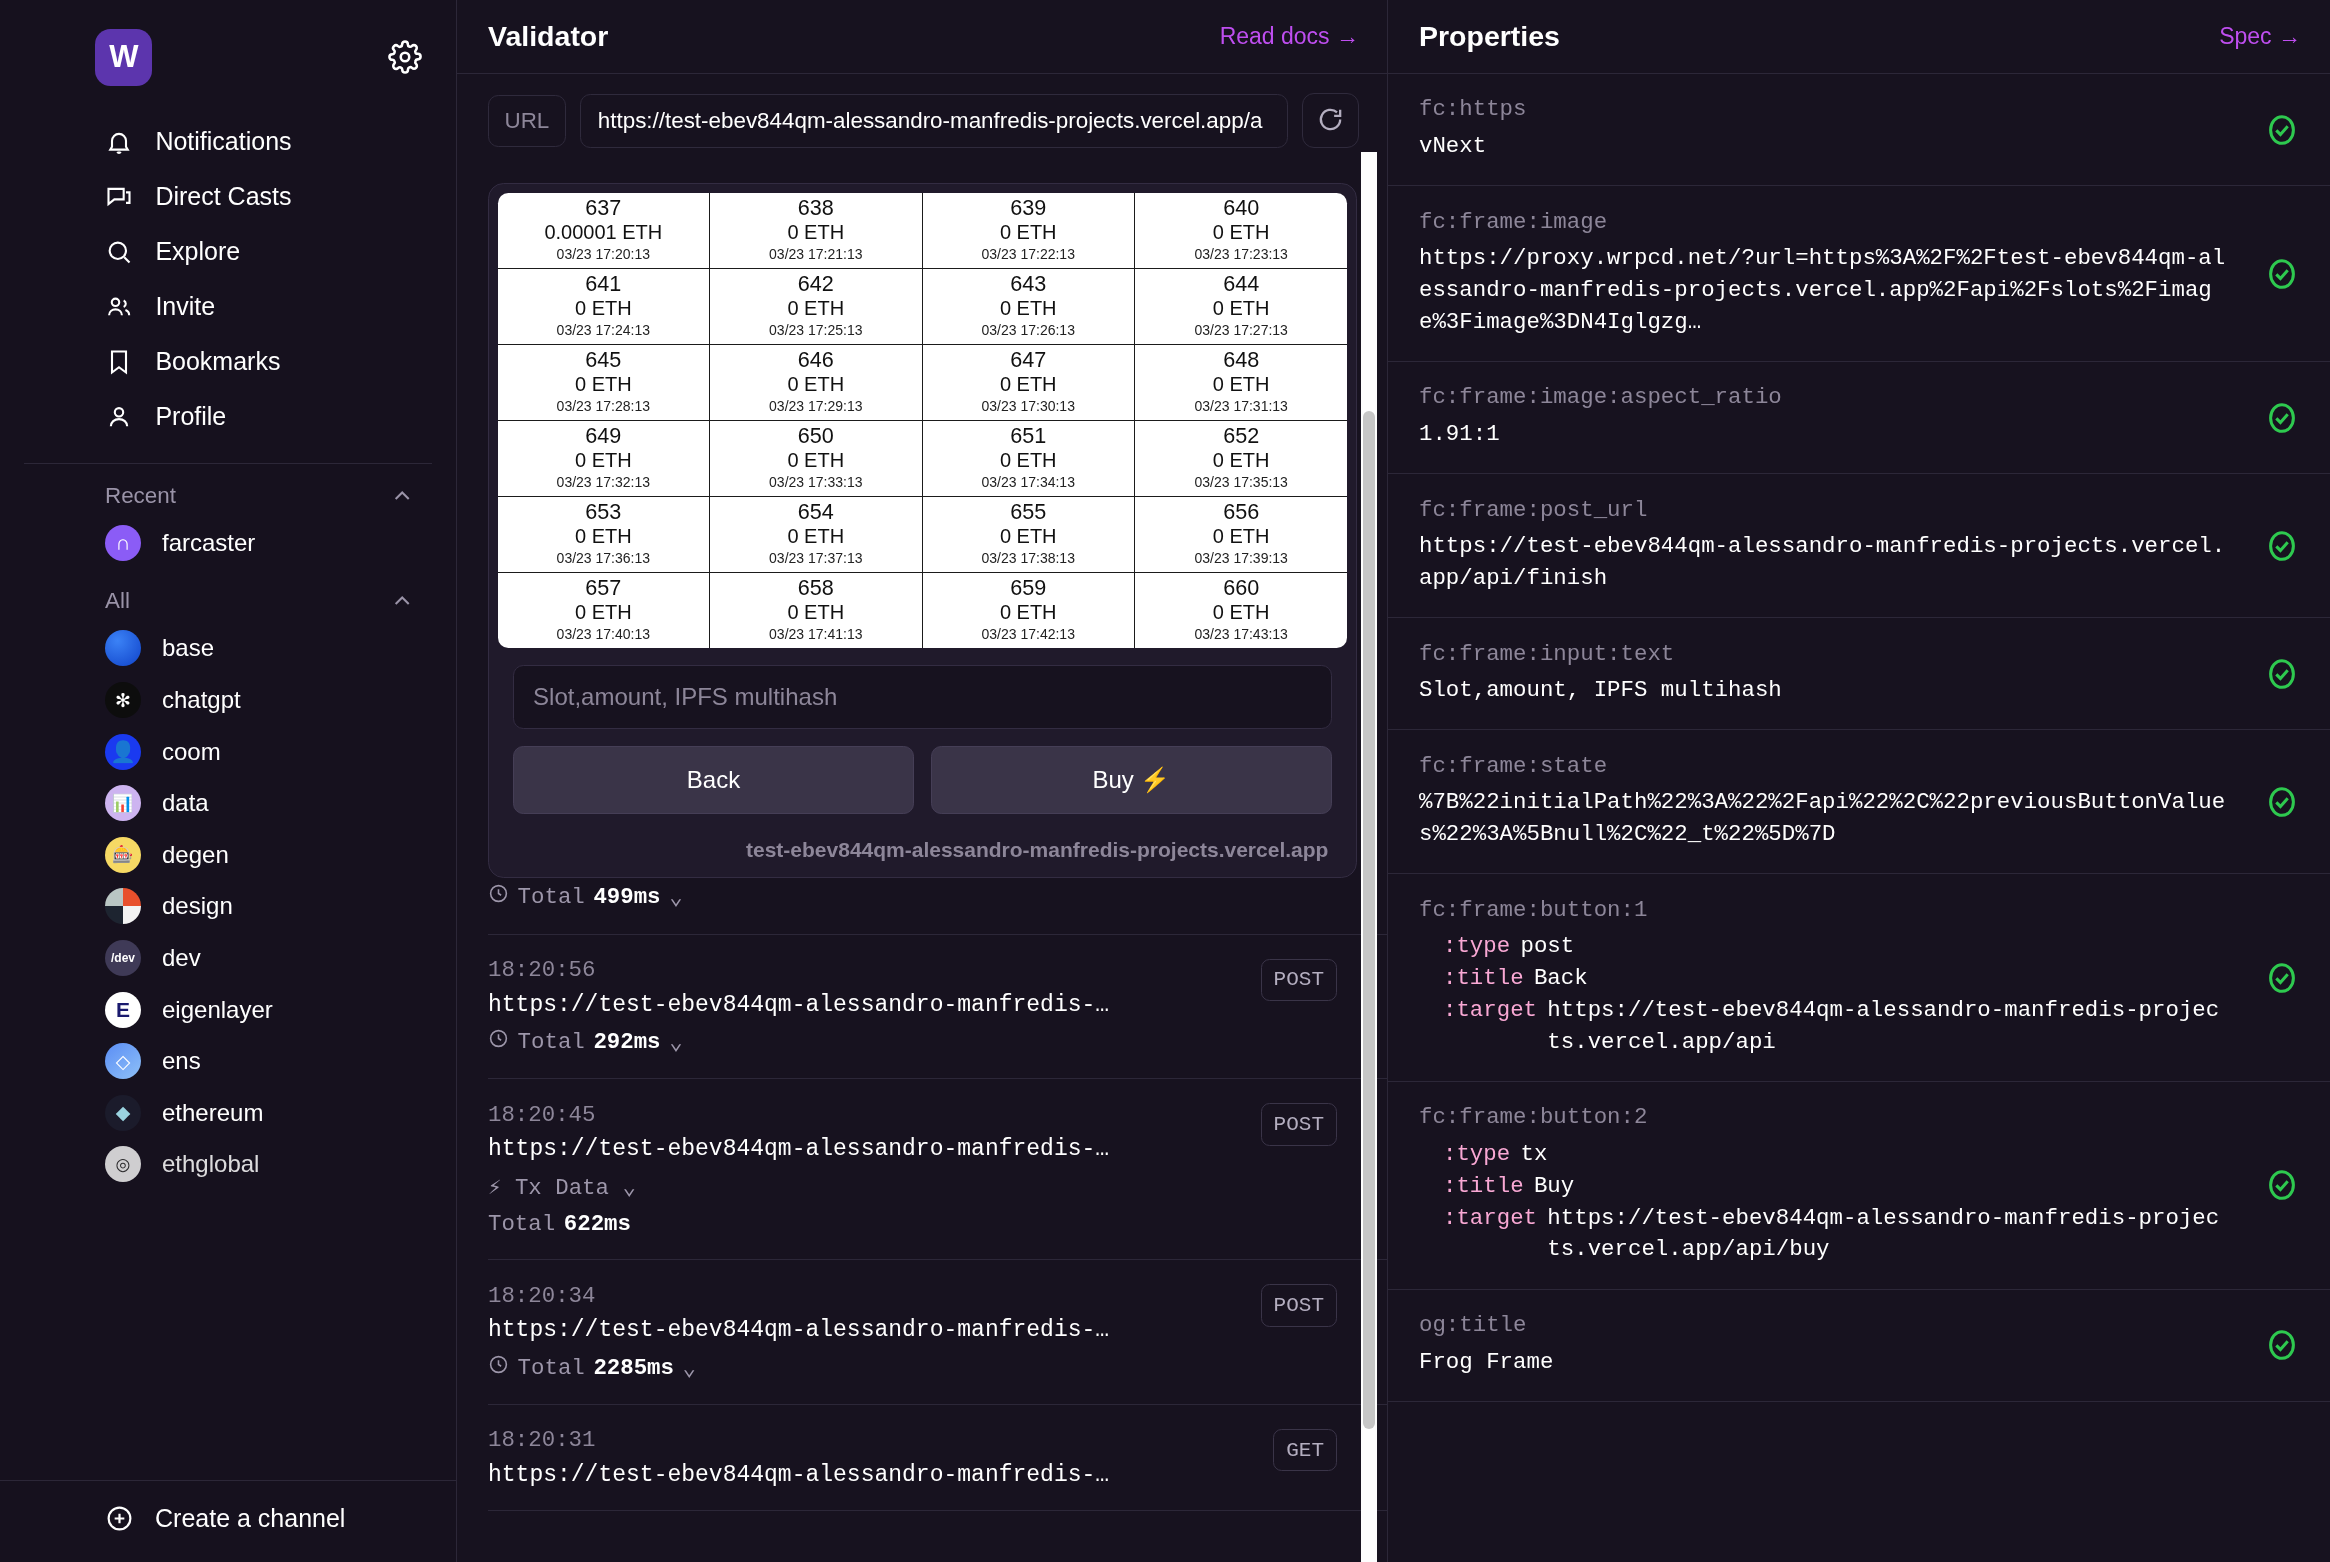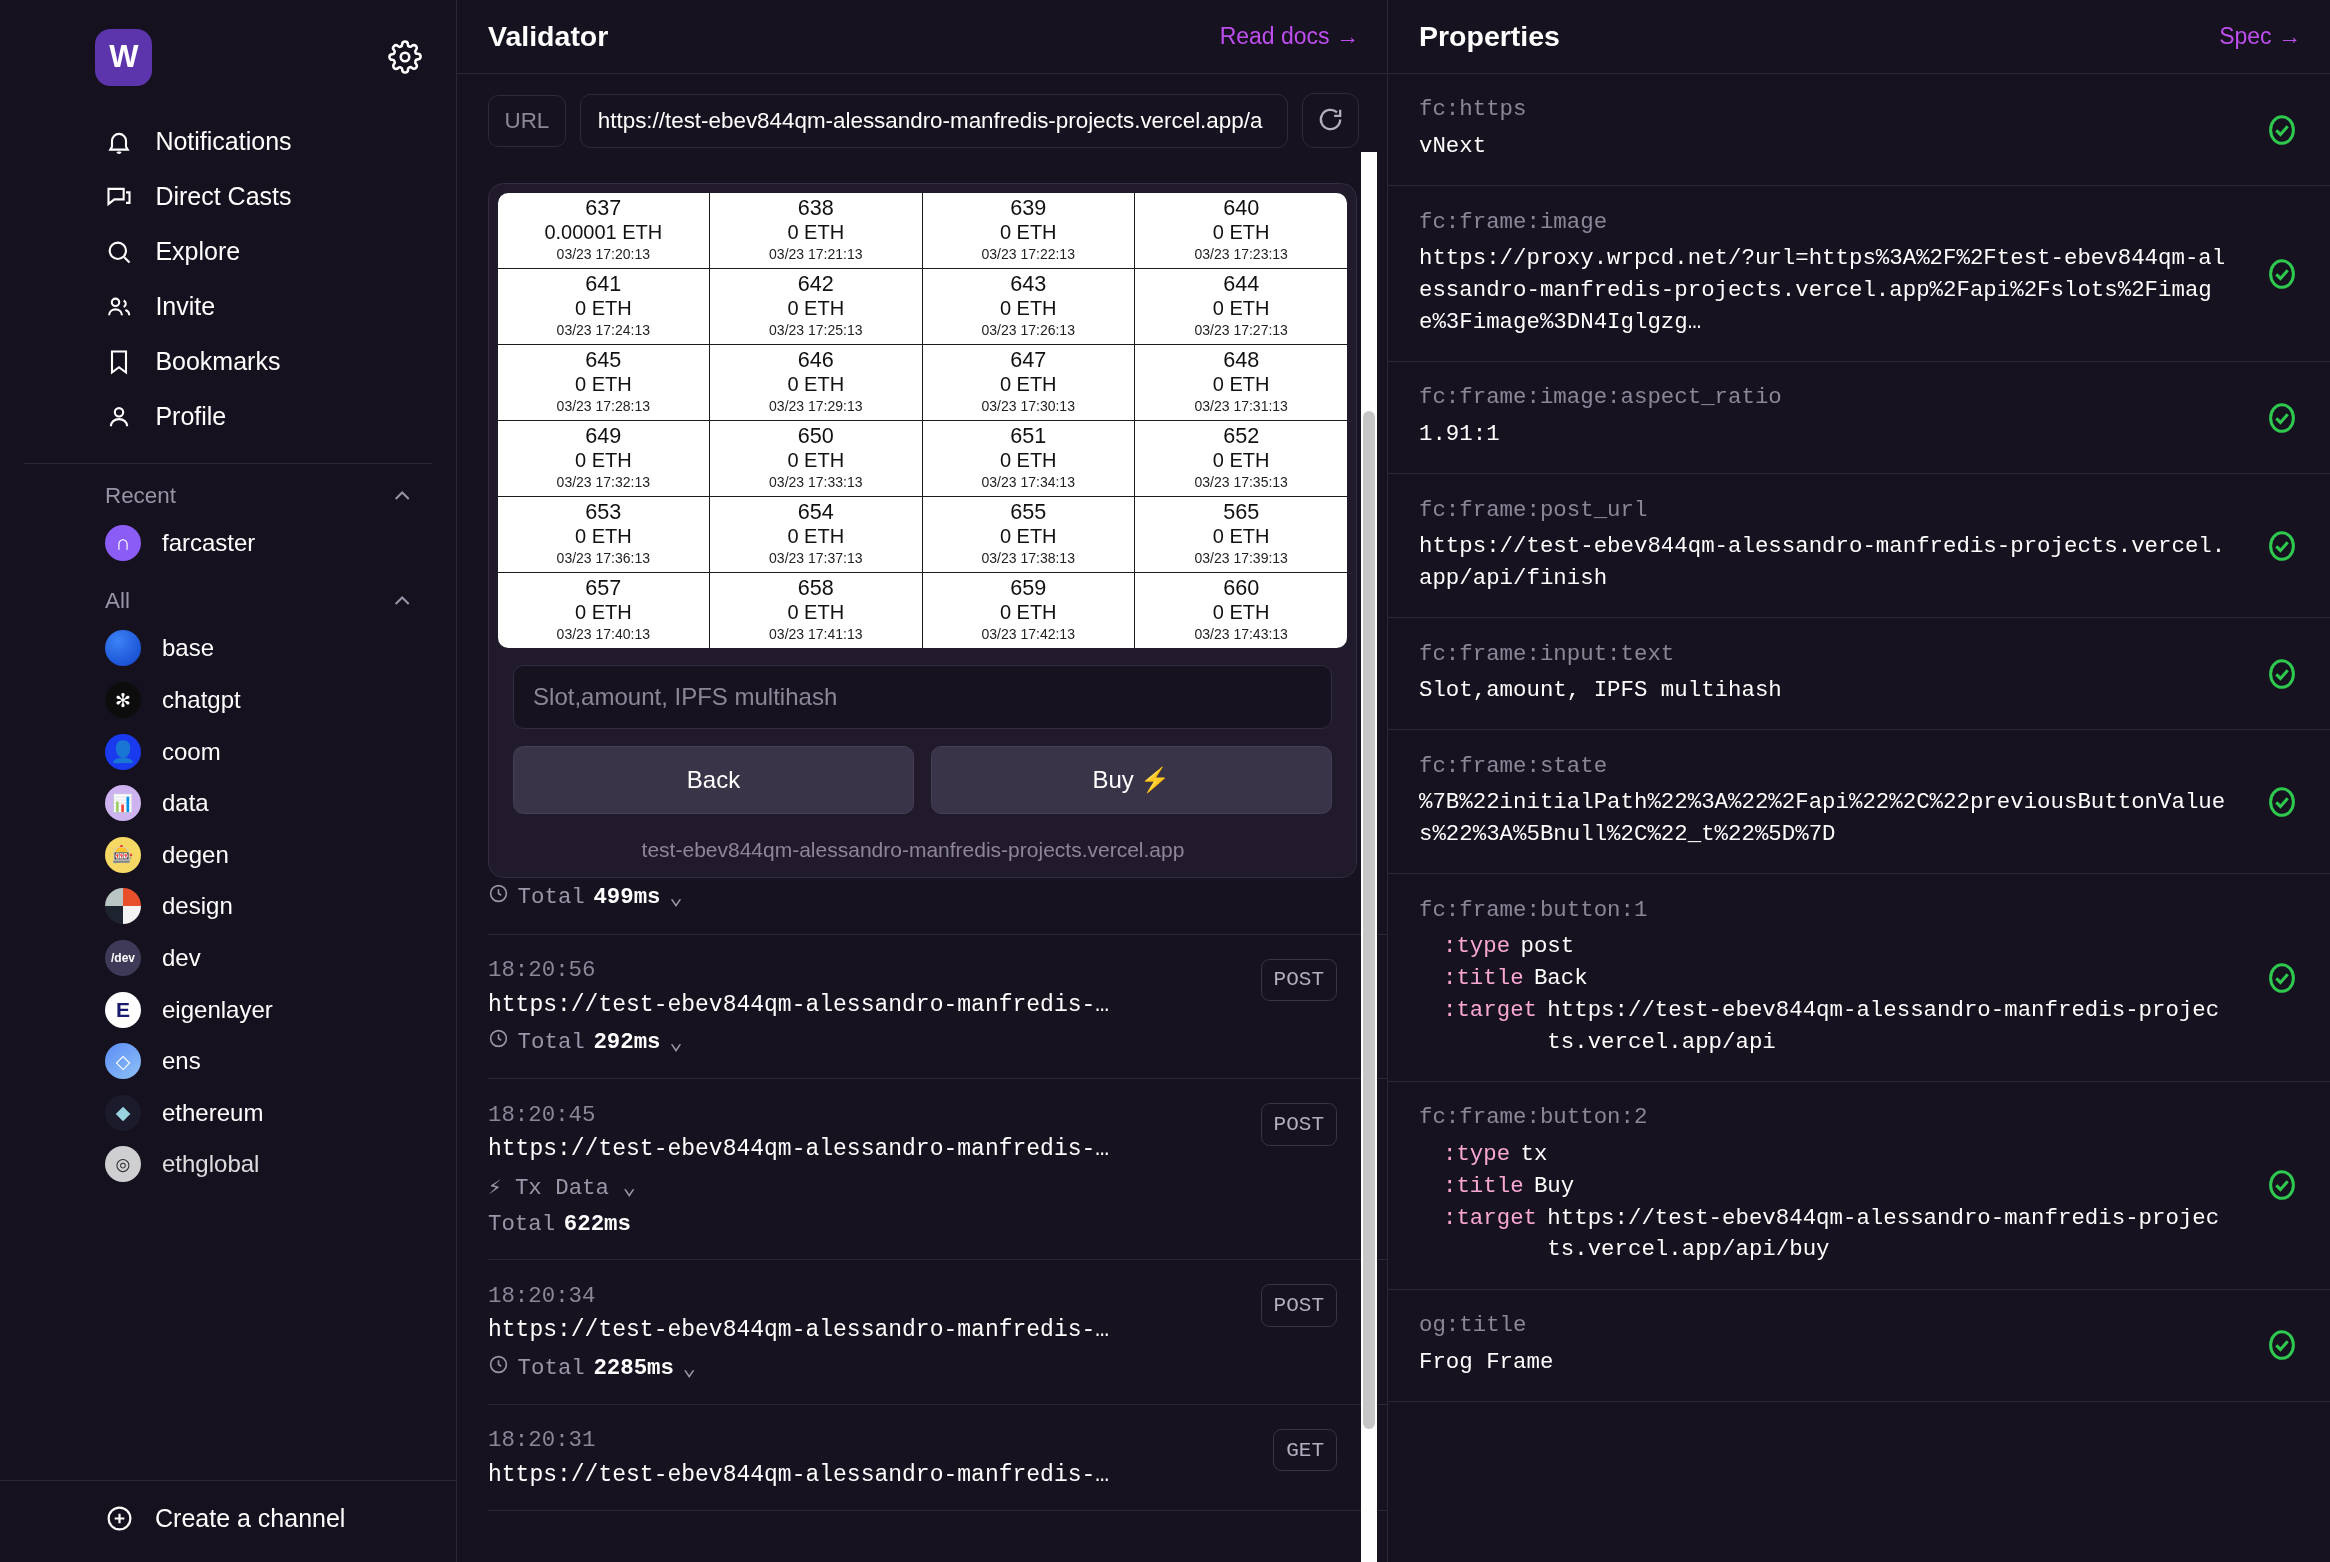--- a/index.html
+++ b/index.html
@@ -124,22 +124,23 @@
   .frame-input {
     margin: 17px 15.5px 0; background: #17121f; border: 0.9px solid #332c42;
     border-radius: 10.3px; padding: 17px 19px; color: #8d8699; font-size: 24px;
   }
   .frame-btns { display: flex; gap: 17px; margin: 17px 15.5px 15.5px; }
   .frame-btn {
     flex: 1; background: #3a3448; border: 0.9px solid #453e56; border-radius: 10.3px;
     color: #fff; font-size: 24px; text-align: center; padding: 19px 0; cursor: pointer;
   }
   .frame-host {
-    text-align: center; color: #8d8699; font-size: 21px;
+    text-align: right; color: #8d8699; font-size: 21px;
     padding: 8.6px 19px 7px 0;
+    font-weight: bold;
   }
 
   
   .log { position: absolute; left: 0; right: 0; top: 152px; bottom: 0; padding: 0 0 0 31px; }
   .log-row { border-bottom: 0.9px solid #2c2738; padding: 22.4px 43px 22.4px 0; position: relative; }
   .log-time { color: #8d8699; font-size: 22.4px; font-family: "Liberation Mono", monospace; margin-bottom: 8.6px; }
   .log-url { color: #fff; font-size: 23px; font-family: "Liberation Mono", monospace;
              white-space: nowrap; overflow: hidden; text-overflow: ellipsis; max-width: 716px; }
   .log-meta { color: #9d96aa; font-size: 22.4px; font-family: "Liberation Mono", monospace;
               margin-top: 10.3px; display: flex; align-items: center; gap: 8.6px; }
@@ -535,21 +536,21 @@
               <div class="slot-num">654</div>
               <div class="slot-eth">0 ETH</div>
               <div class="slot-ts">03/23 17:37:13</div>
             </div>
             <div class="slot-cell">
               <div class="slot-num">655</div>
               <div class="slot-eth">0 ETH</div>
               <div class="slot-ts">03/23 17:38:13</div>
             </div>
             <div class="slot-cell">
-              <div class="slot-num">565</div>
+              <div class="slot-num">656</div>
               <div class="slot-eth">0 ETH</div>
               <div class="slot-ts">03/23 17:39:13</div>
             </div>
             <div class="slot-cell">
               <div class="slot-num">657</div>
               <div class="slot-eth">0 ETH</div>
               <div class="slot-ts">03/23 17:40:13</div>
             </div>
             <div class="slot-cell">
               <div class="slot-num">658</div>

